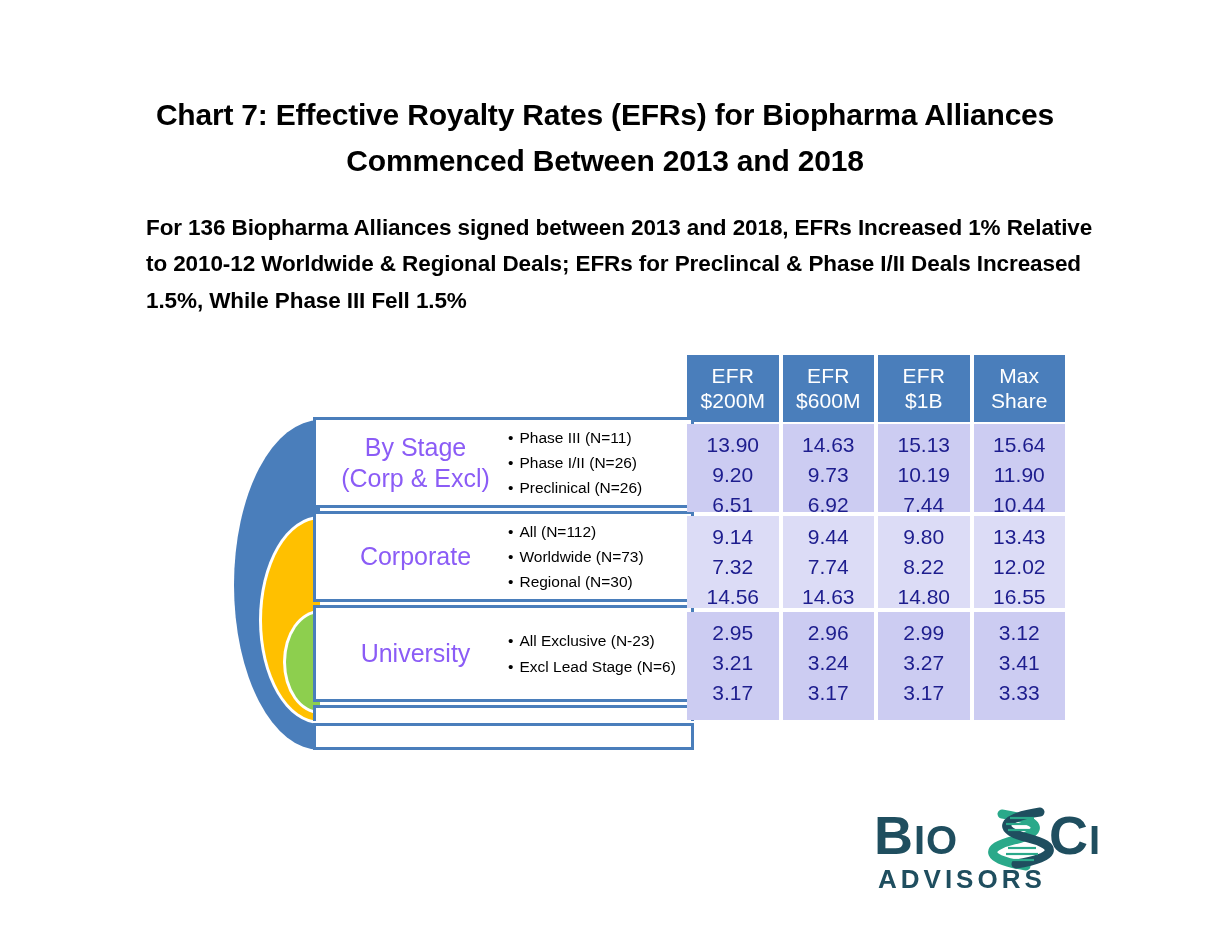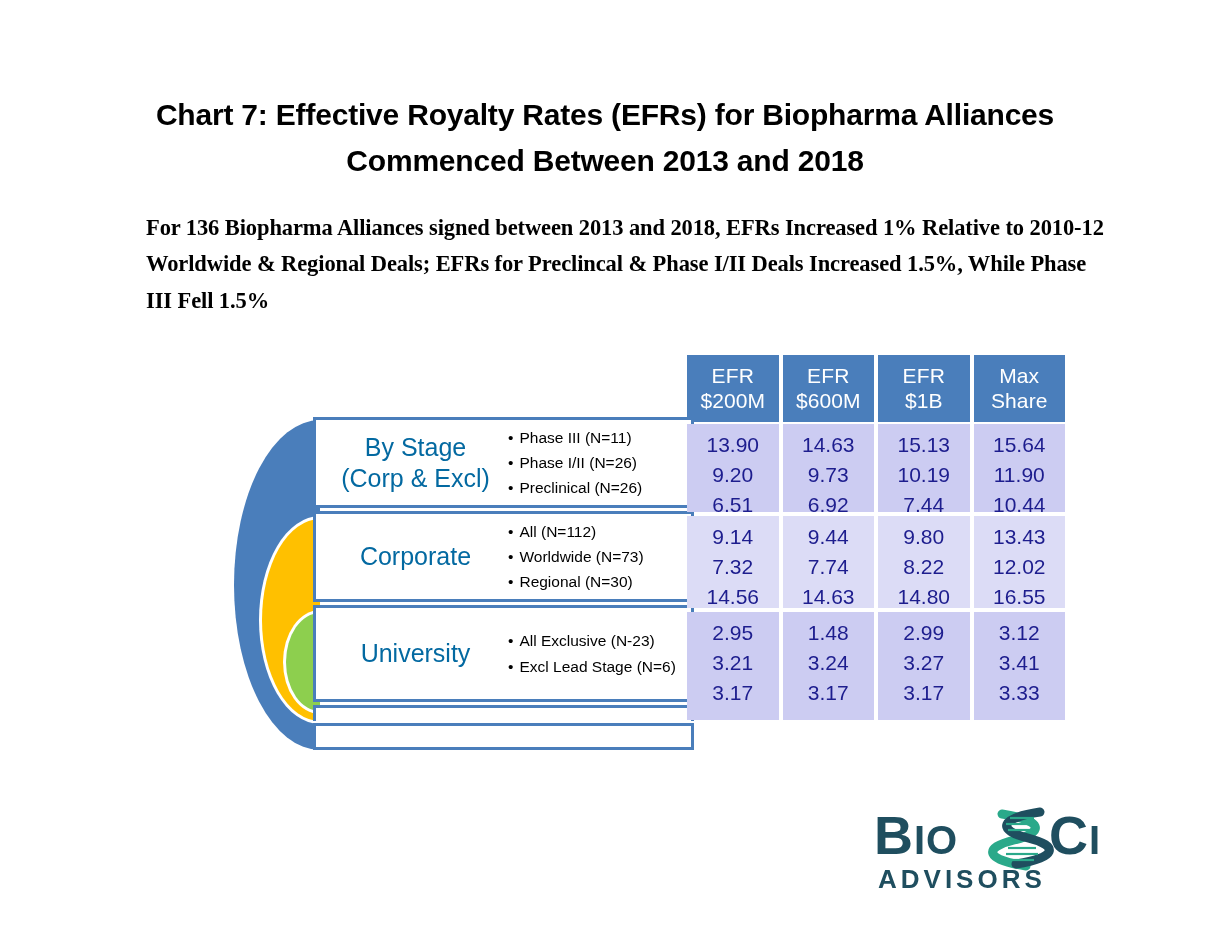--- a/index.html
+++ b/index.html
@@ -33,21 +33,20 @@
     position: absolute;
     left: 146px;
     top: 210px;
     width: 960px;
     text-align: left;
     font-size: 22.5px;
     font-weight: bold;
     line-height: 1.62;
     letter-spacing: -0.1px;
     color: #000000;
-    font-family: Liberation Serif, serif;
   }
 
   
   #arcs {
     position: absolute;
     left: 148px;
     top: 415px;
     width: 172px;
     height: 340px;
   }
@@ -101,21 +100,21 @@
   .label-box.lb2 { top: 156px; height: 91px; }
   .label-box.lb3 { top: 250px; height: 97px; }
   .label-box.lb4 { top: 350px; height: 16px; border-bottom: none; }
   .label-box.lb5 { top: 368px; height: 27px; }
 
   .grp-name {
     width: 186px;
     text-align: center;
     font-size: 25px;
     line-height: 1.22;
-    color: #0369a1;
+    color: #8b5cf6;
     padding-left: 13px;
     box-sizing: border-box;
   }
   .bullets {
     flex: 1 1 auto;
     padding-left: 6px;
     font-size: 15.5px;
     line-height: 1.62;
     color: #000000;
   }
@@ -281,21 +280,21 @@
     </div>
   </div>
 
   <div class="num-band nb3 shade-a">
     <div class="num-col">
       <span>2.95</span>
       <span>3.21</span>
       <span>3.17</span>
     </div>
     <div class="num-col">
-      <span>1.48</span>
+      <span>2.96</span>
       <span>3.24</span>
       <span>3.17</span>
     </div>
     <div class="num-col">
       <span>2.99</span>
       <span>3.27</span>
       <span>3.17</span>
     </div>
     <div class="num-col">
       <span>3.12</span>

